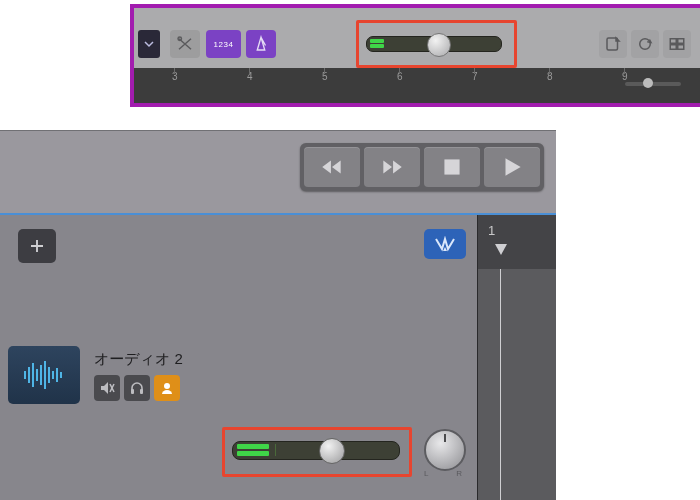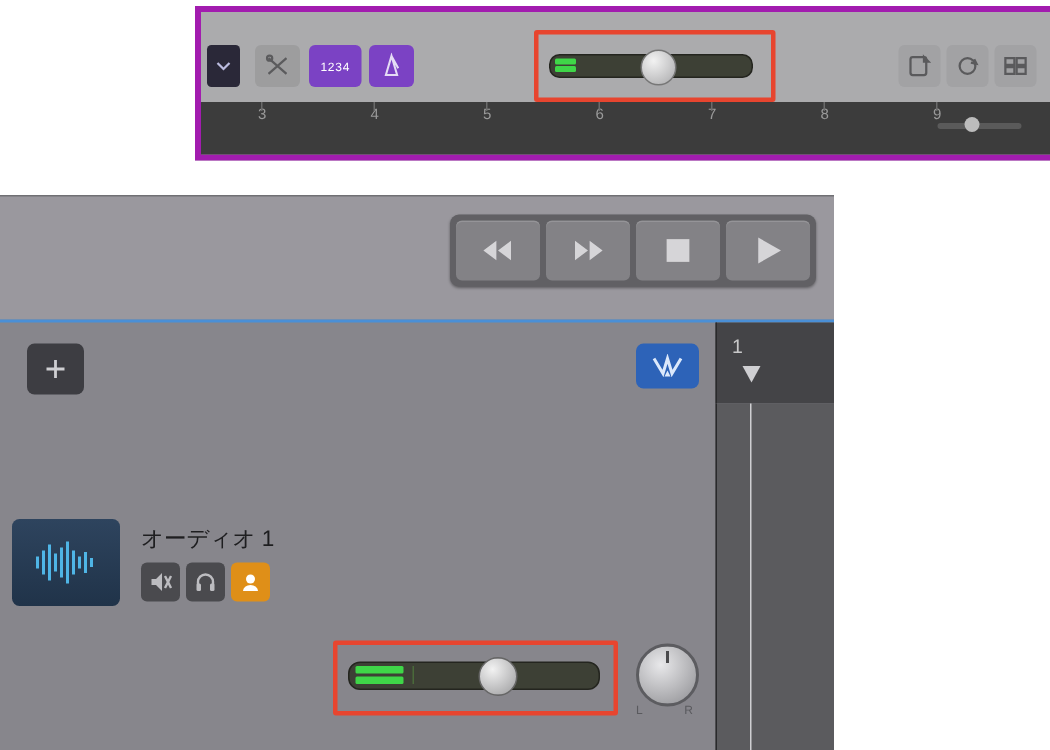--- a/index.html
+++ b/index.html
@@ -198,21 +198,21 @@
               <line x1="19" y1="6" x2="19" y2="26"></line>
               <line x1="23" y1="2" x2="23" y2="30"></line>
               <line x1="27" y1="8" x2="27" y2="24"></line>
               <line x1="31" y1="12" x2="31" y2="20"></line>
               <line x1="35" y1="9" x2="35" y2="23"></line>
               <line x1="39" y1="13" x2="39" y2="19"></line>
           </g>
         </svg>
       </div>
       <div>
-        <div class="track-name">オーディオ 1</div>
+        <div class="track-name">オーディオ 2</div>
         <div class="track-ctrls">
           <div class="sq mute">
             <svg viewBox="0 0 16 16">
                 <path d="M2 6 L5 6 L9 2 L9 14 L5 10 L2 10 Z" fill="#bcbcc0"></path>
                 <line x1="11" y1="4" x2="15" y2="12" stroke="#bcbcc0" stroke-width="1.6"></line>
                 <line x1="15" y1="4" x2="11" y2="12" stroke="#bcbcc0" stroke-width="1.6"></line>
               </svg>
           </div>
           <div class="sq mon">
             <svg viewBox="0 0 16 16">

